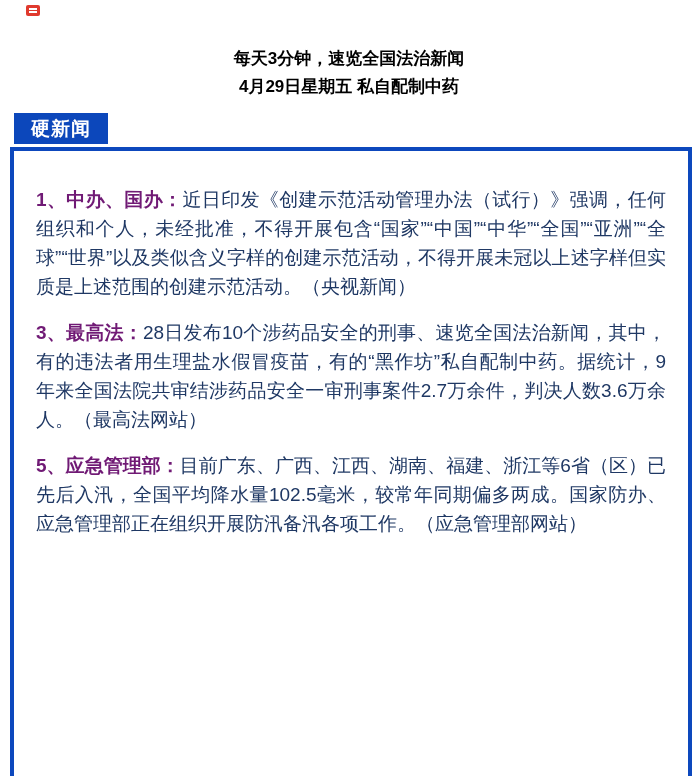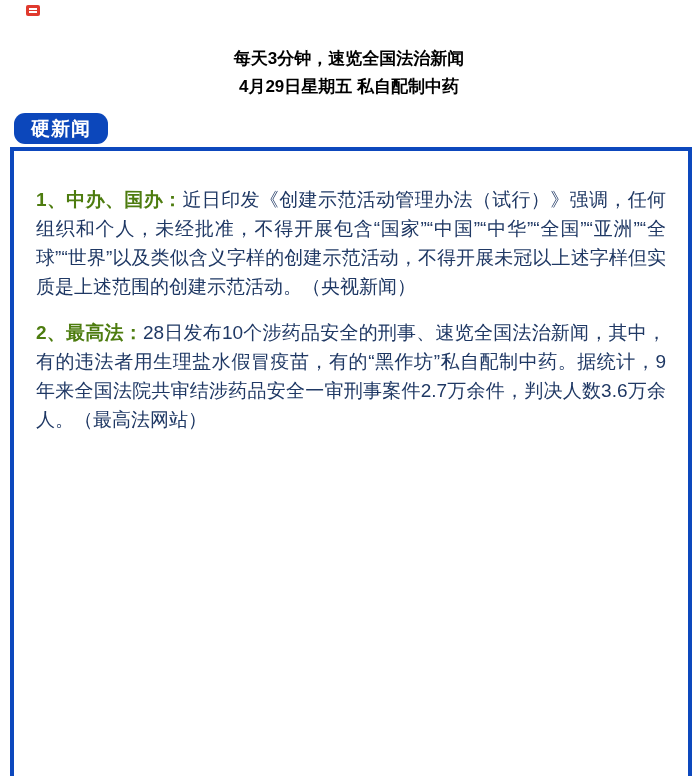--- a/index.html
+++ b/index.html
@@ -44,21 +44,20 @@
   .tab {
     display: inline-block;
     margin: 12px 0 3px 14px;
     background: #0c47bb;
     color: #ffffff;
     font-weight: bold;
     font-size: 19px;
     line-height: 21px;
     padding: 5px 17px;
     letter-spacing: 1px;
-    border-radius: 11px;
   }
 
   
   .news-box {
     box-sizing: border-box;
     margin: 0 6px 0 10px;
     width: 682px;
     min-height: 660px;
     border: 4px solid #0d48bd;
     padding: 34px 22px 28px 22px;
@@ -66,21 +65,21 @@
   .news-item {
     margin: 0 0 17px 0;
     font-size: 19px;
     line-height: 29px;
     color: #1f3864;
     text-align: justify;
     text-justify: inter-ideograph;
   }
   .news-item:last-child { margin-bottom: 0; }
   .news-lead {
-    color: #4d7c0f;
+    color: #701a75;
     font-weight: bold;
   }
 </style>
 </head>
 <body>
 
 <div class="page">
 
   <span class="red-mark"></span>
 
@@ -88,19 +87,20 @@
     <div>每天3分钟，速览全国法治新闻</div>
     <div>4月29日星期五 私自配制中药</div>
   </div>
 
   <div class="tab">硬新闻</div>
 
   <div class="news-box">
 
     <p class="news-item"><strong class="news-lead">1、中办、国办：</strong><span>近日印发《创建示范活动管理办法（试行）》强调，任何组织和个人，未经批准，不得开展包含“国家”“中国”“中华”“全国”“亚洲”“全球”“世界”以及类似含义字样的创建示范活动，不得开展未冠以上述字样但实质是上述范围的创建示范活动。（央视新闻）</span></p>
 
-    <p class="news-item"><strong class="news-lead">2、最高法：</strong><span>28日发布10个涉药品安全的刑事、速览全国法治新闻，其中，有的违法者用生理盐水假冒疫苗，有的“黑作坊”私自配制中药。据统计，9年来全国法院共审结涉药品安全一审刑事案件2.7万余件，判决人数3.6万余人。（最高法网站）</span></p>
+    <p class="news-item"><strong class="news-lead">3、最高法：</strong><span>28日发布10个涉药品安全的刑事、速览全国法治新闻，其中，有的违法者用生理盐水假冒疫苗，有的“黑作坊”私自配制中药。据统计，9年来全国法院共审结涉药品安全一审刑事案件2.7万余件，判决人数3.6万余人。（最高法网站）</span></p>
 
 
 
+    <p class="news-item"><strong class="news-lead">5、应急管理部：</strong><span>目前广东、广西、江西、湖南、福建、浙江等6省（区）已先后入汛，全国平均降水量102.5毫米，较常年同期偏多两成。国家防办、应急管理部正在组织开展防汛备汛各项工作。（应急管理部网站）</span></p>
 
   </div>
 </div>
 
 </body></html>

